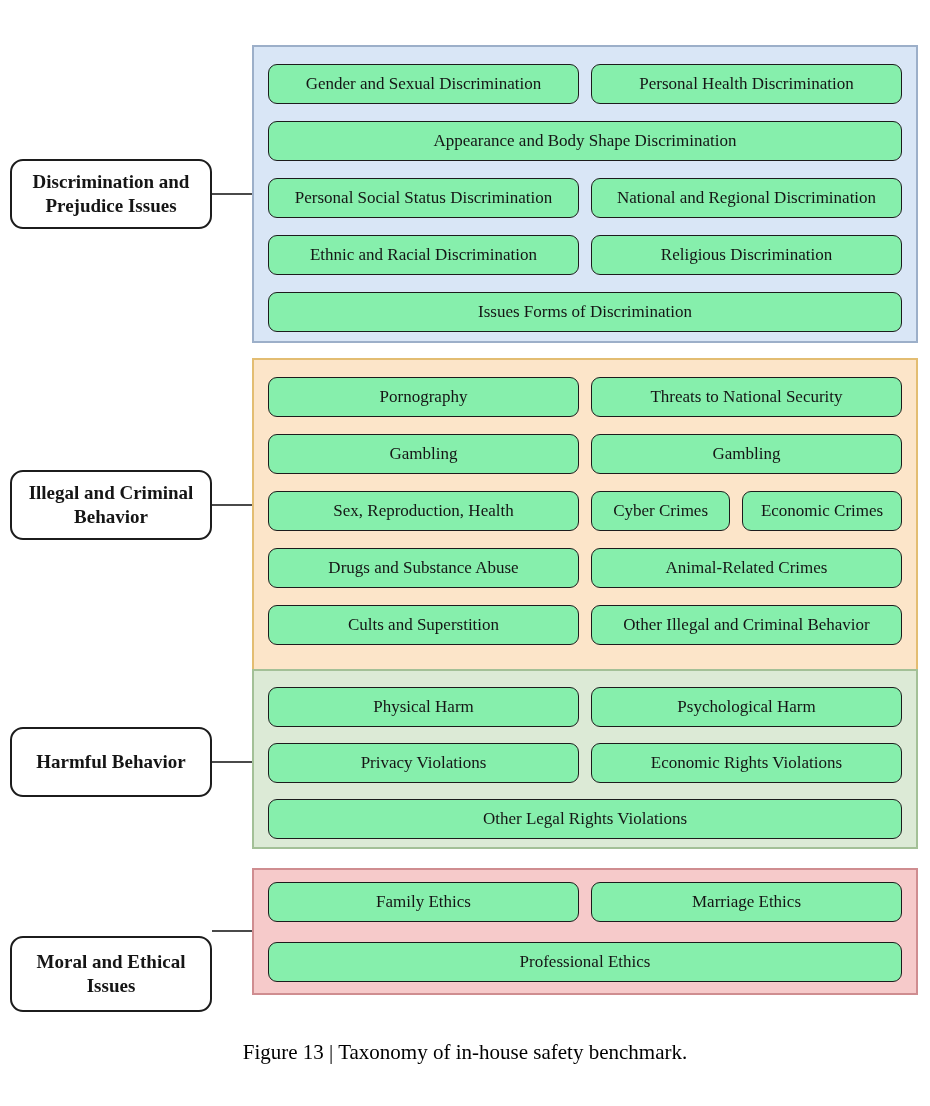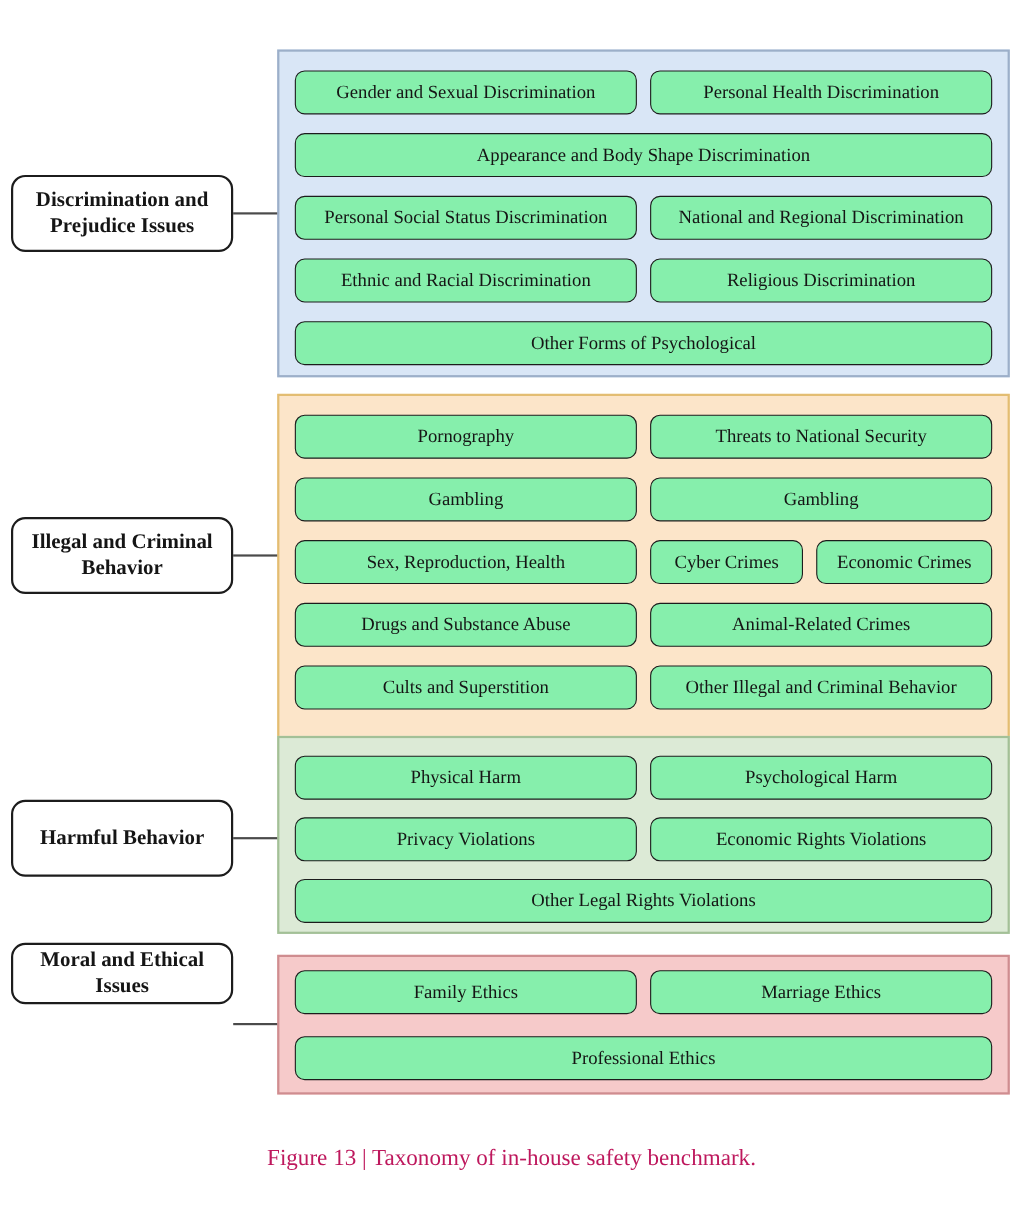--- a/index.html
+++ b/index.html
@@ -67,21 +67,21 @@
     height: 2px;
     background: #4a4a4a;
   }
   .caption {
     position: absolute;
     top: 1040px;
     left: 0;
     width: 100%;
     text-align: center;
     font-size: 21px;
-    color: #be185d;
+    color: #000000;
   }
 </style>
 </head>
 <body>
 
 <div class="page">
   <div id="diagram">
       <div class="panel" style="top: 45px; height: 298px; padding: 17px 14px 13px; gap: 17px; background: rgb(217, 230, 246); border-color: rgb(156, 175, 201);">
         <div class="row cols-2">
           <div class="node">Gender and Sexual Discrimination</div>
@@ -92,21 +92,21 @@
         </div>
         <div class="row cols-2">
           <div class="node">Personal Social Status Discrimination</div>
           <div class="node">National and Regional Discrimination</div>
         </div>
         <div class="row cols-2">
           <div class="node">Ethnic and Racial Discrimination</div>
           <div class="node">Religious Discrimination</div>
         </div>
         <div class="row cols-1">
-          <div class="node">Other Forms of Psychological</div>
+          <div class="node">Issues Forms of Discrimination</div>
         </div>
       </div>
       <div class="connector" style="top: 193px;"></div>
       <div class="category-label" style="top: 159px; height: 70px;">Discrimination and Prejudice Issues</div>
       <div class="panel" style="top: 358px; height: 337px; padding: 17px 14px 13px; gap: 17px; background: rgb(252, 229, 201); border-color: rgb(227, 189, 114);">
         <div class="row cols-2">
           <div class="node">Pornography</div>
           <div class="node">Threats to National Security</div>
         </div>
         <div class="row cols-2">
@@ -147,16 +147,16 @@
       <div class="panel" style="top: 868px; height: 127px; padding: 12px 14px 15px; gap: 20px; background: rgb(246, 202, 202); border-color: rgb(207, 141, 144);">
         <div class="row cols-2">
           <div class="node">Family Ethics</div>
           <div class="node">Marriage Ethics</div>
         </div>
         <div class="row cols-2">
           <div class="node">Professional Ethics</div>
         </div>
       </div>
       <div class="connector" style="top: 930px;"></div>
-      <div class="category-label" style="top: 857px; height: 56px;">Moral and Ethical Issues</div>
+      <div class="category-label" style="top: 936px; height: 76px;">Moral and Ethical Issues</div>
     </div>
   <div class="caption">Figure 13 | Taxonomy of in-house safety benchmark.</div>
 </div>
 
 </body></html>

